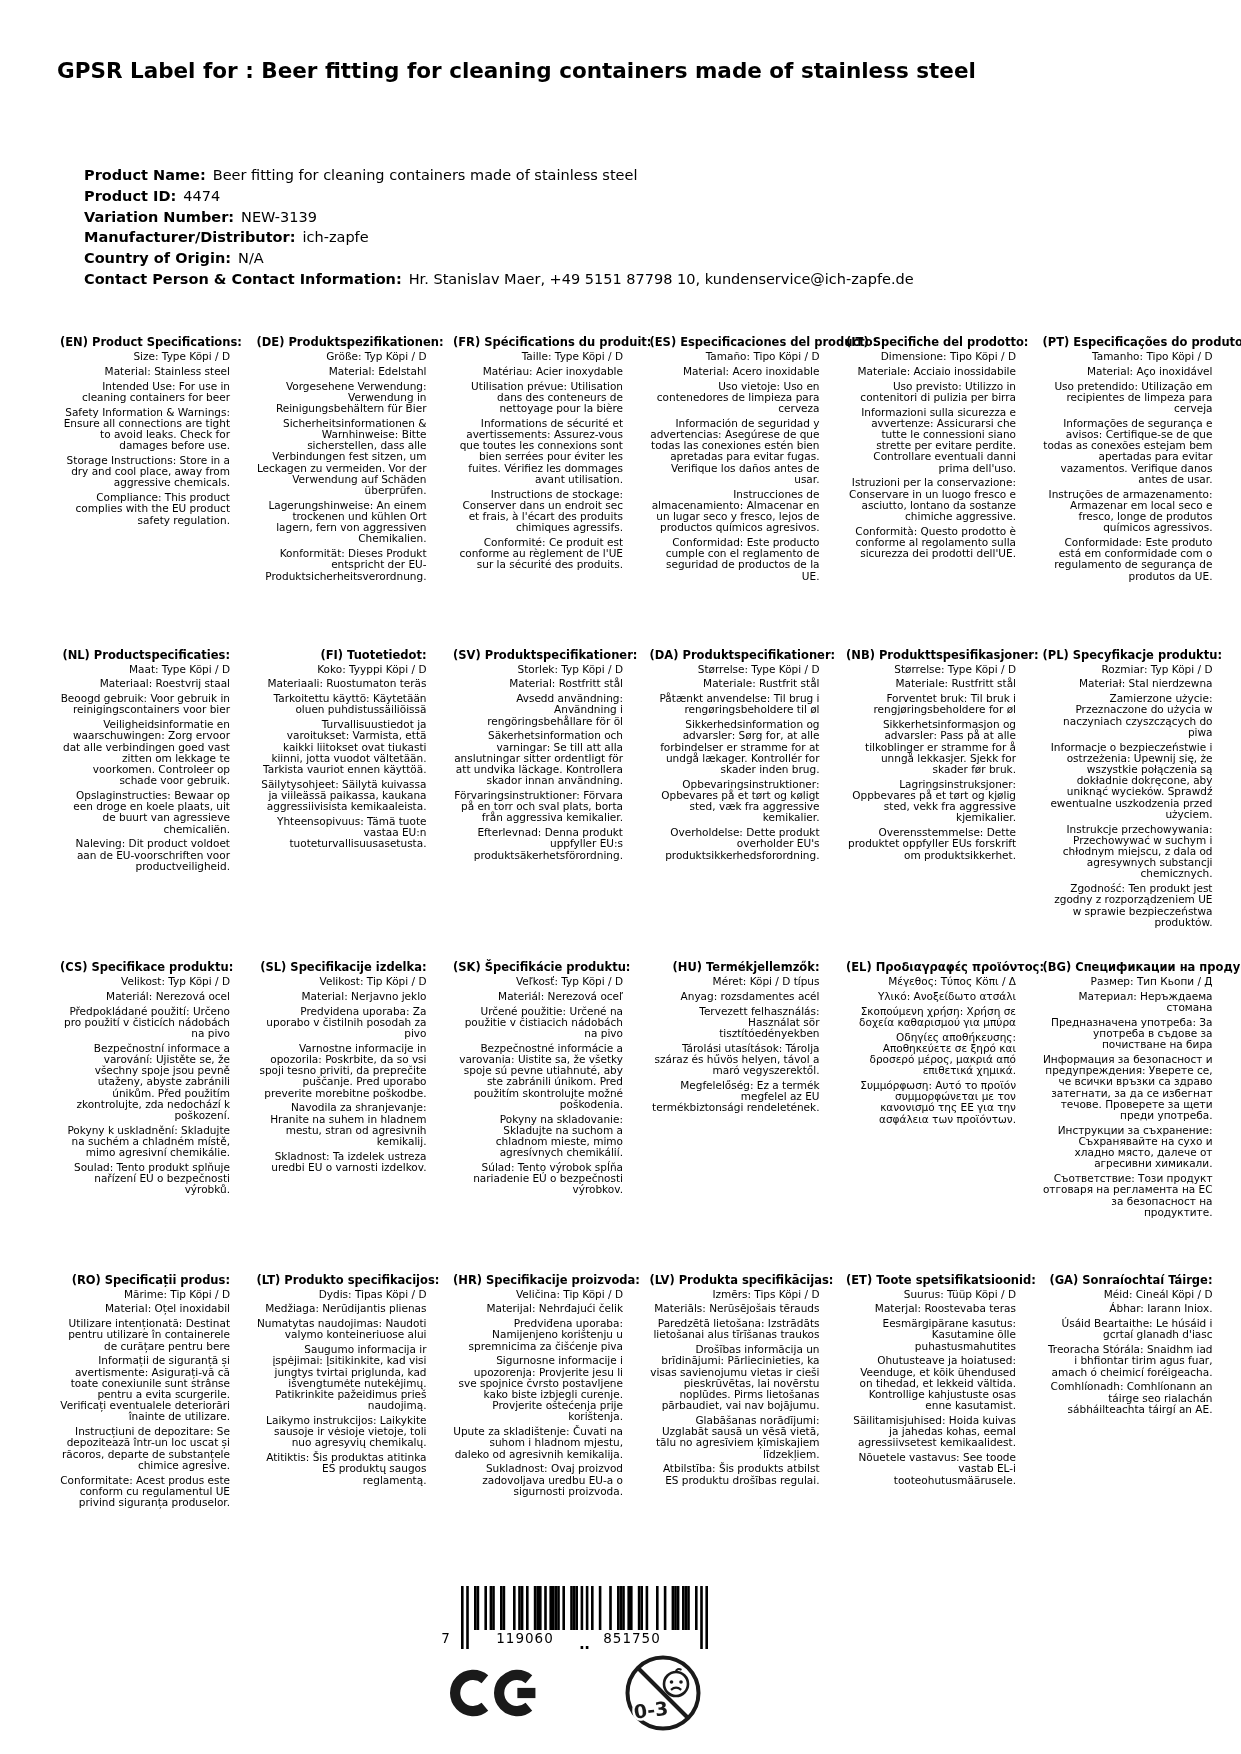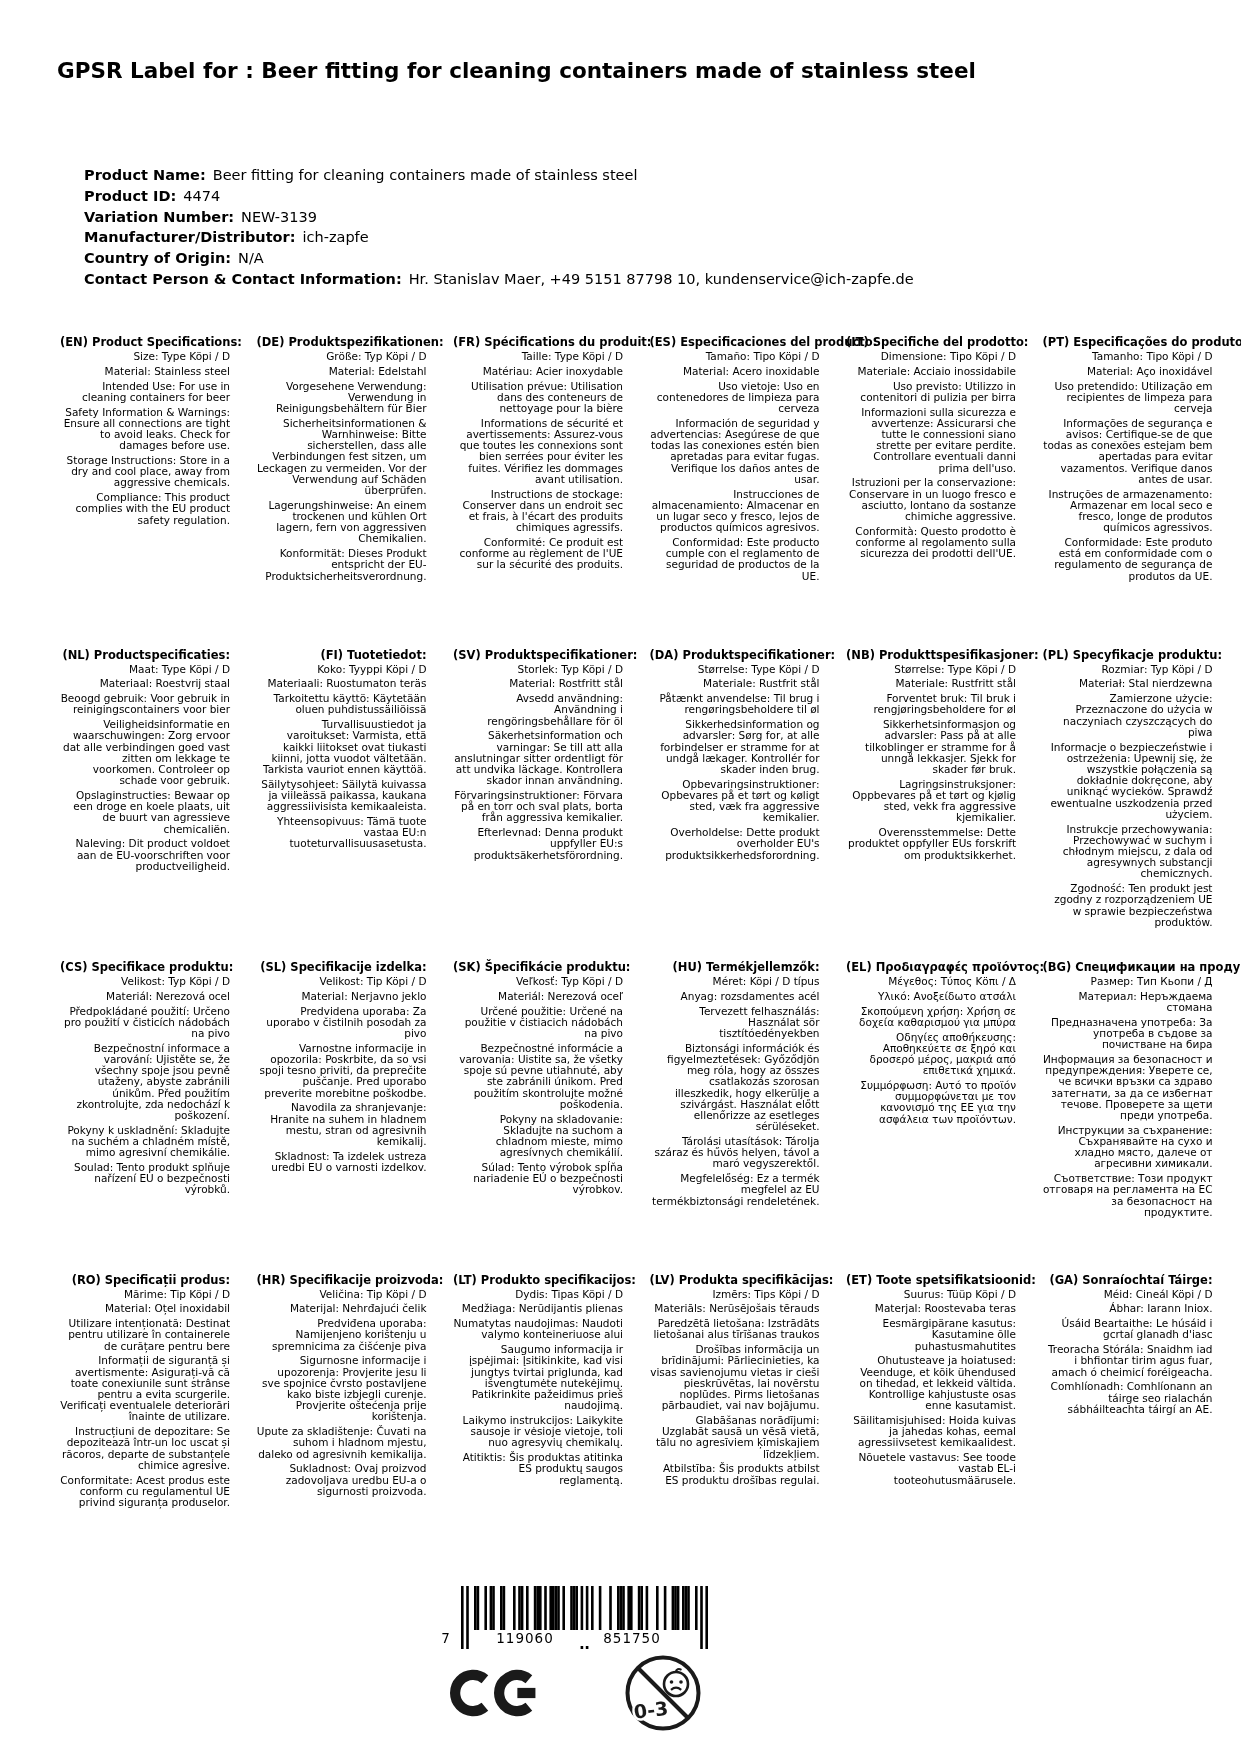--- a/index.html
+++ b/index.html
@@ -213,21 +213,20 @@
         <p class="lang-p">Bezpečnostné informácie a varovania: Uistite sa, že všetky spoje sú pevne utiahnuté, aby ste zabránili únikom. Pred použitím skontrolujte možné poškodenia.</p>
         <p class="lang-p">Pokyny na skladovanie: Skladujte na suchom a chladnom mieste, mimo agresívnych chemikálií.</p>
         <p class="lang-p">Súlad: Tento výrobok spĺňa nariadenie EÚ o bezpečnosti výrobkov.</p>
       </div>
 
   <div class="lang-block">
     <div class="lang-header">(HU) Termékjellemzők:</div>
   <p class="lang-p">Méret: Köpi / D típus</p>
         <p class="lang-p">Anyag: rozsdamentes acél</p>
         <p class="lang-p">Tervezett felhasználás: Használat sör tisztítóedényekben</p>
-        <p class="lang-p">Biztonsági információk és figyelmeztetések: Győződjön meg róla, hogy az összes csatlakozás szorosan illeszkedik, hogy elkerülje a szivárgást. Használat előtt ellenőrizze az esetleges sérüléseket.</p>
         <p class="lang-p">Tárolási utasítások: Tárolja száraz és hűvös helyen, távol a maró vegyszerektől.</p>
         <p class="lang-p">Megfelelőség: Ez a termék megfelel az EU termékbiztonsági rendeletének.</p>
       </div>
 
   <div class="lang-block">
     <div class="lang-header">(EL) Προδιαγραφές προϊόντος:</div>
   <p class="lang-p">Μέγεθος: Τύπος Κöπι / Δ</p>
         <p class="lang-p">Υλικό: Ανοξείδωτο ατσάλι</p>
         <p class="lang-p">Σκοπούμενη χρήση: Χρήση σε δοχεία καθαρισμού για μπύρα</p>
         <p class="lang-p">Οδηγίες αποθήκευσης: Αποθηκεύετε σε ξηρό και δροσερό μέρος, μακριά από επιθετικά χημικά.</p>
@@ -248,37 +247,37 @@
     <div class="lang-header">(RO) Specificații produs:</div>
   <p class="lang-p">Mărime: Tip Köpi / D</p>
         <p class="lang-p">Material: Oțel inoxidabil</p>
         <p class="lang-p">Utilizare intenționată: Destinat pentru utilizare în containerele de curățare pentru bere</p>
         <p class="lang-p">Informații de siguranță și avertismente: Asigurați-vă că toate conexiunile sunt strânse pentru a evita scurgerile. Verificați eventualele deteriorări înainte de utilizare.</p>
         <p class="lang-p">Instrucțiuni de depozitare: Se depozitează într-un loc uscat și răcoros, departe de substanțele chimice agresive.</p>
         <p class="lang-p">Conformitate: Acest produs este conform cu regulamentul UE privind siguranța produselor.</p>
       </div>
 
   <div class="lang-block">
+    <div class="lang-header">(LT) Produkto specifikacijos:</div>
+  <p class="lang-p">Dydis: Tipas Köpi / D</p>
+        <p class="lang-p">Medžiaga: Nerūdijantis plienas</p>
+        <p class="lang-p">Numatytas naudojimas: Naudoti valymo konteineriuose alui</p>
+        <p class="lang-p">Saugumo informacija ir įspėjimai: Įsitikinkite, kad visi jungtys tvirtai priglunda, kad išvengtumėte nutekėjimų. Patikrinkite pažeidimus prieš naudojimą.</p>
+        <p class="lang-p">Laikymo instrukcijos: Laikykite sausoje ir vėsioje vietoje, toli nuo agresyvių chemikalų.</p>
+        <p class="lang-p">Atitiktis: Šis produktas atitinka ES produktų saugos reglamentą.</p>
+      </div>
+
+  <div class="lang-block">
     <div class="lang-header">(HR) Specifikacije proizvoda:</div>
   <p class="lang-p">Veličina: Tip Köpi / D</p>
         <p class="lang-p">Materijal: Nehrđajući čelik</p>
         <p class="lang-p">Predviđena uporaba: Namijenjeno korištenju u spremnicima za čišćenje piva</p>
         <p class="lang-p">Sigurnosne informacije i upozorenja: Provjerite jesu li sve spojnice čvrsto postavljene kako biste izbjegli curenje. Provjerite oštećenja prije korištenja.</p>
         <p class="lang-p">Upute za skladištenje: Čuvati na suhom i hladnom mjestu, daleko od agresivnih kemikalija.</p>
         <p class="lang-p">Sukladnost: Ovaj proizvod zadovoljava uredbu EU-a o sigurnosti proizvoda.</p>
-      </div>
-
-  <div class="lang-block">
-    <div class="lang-header">(LT) Produkto specifikacijos:</div>
-  <p class="lang-p">Dydis: Tipas Köpi / D</p>
-        <p class="lang-p">Medžiaga: Nerūdijantis plienas</p>
-        <p class="lang-p">Numatytas naudojimas: Naudoti valymo konteineriuose alui</p>
-        <p class="lang-p">Saugumo informacija ir įspėjimai: Įsitikinkite, kad visi jungtys tvirtai priglunda, kad išvengtumėte nutekėjimų. Patikrinkite pažeidimus prieš naudojimą.</p>
-        <p class="lang-p">Laikymo instrukcijos: Laikykite sausoje ir vėsioje vietoje, toli nuo agresyvių chemikalų.</p>
-        <p class="lang-p">Atitiktis: Šis produktas atitinka ES produktų saugos reglamentą.</p>
       </div>
 
   <div class="lang-block">
     <div class="lang-header">(LV) Produkta specifikācijas:</div>
   <p class="lang-p">Izmērs: Tips Köpi / D</p>
         <p class="lang-p">Materiāls: Nerūsējošais tērauds</p>
         <p class="lang-p">Paredzētā lietošana: Izstrādāts lietošanai alus tīrīšanas traukos</p>
         <p class="lang-p">Drošības informācija un brīdinājumi: Pārliecinieties, ka visas savienojumu vietas ir cieši pieskrūvētas, lai novērstu noplūdes. Pirms lietošanas pārbaudiet, vai nav bojājumu.</p>
         <p class="lang-p">Glabāšanas norādījumi: Uzglabāt sausā un vēsā vietā, tālu no agresīviem ķīmiskajiem līdzekļiem.</p>
         <p class="lang-p">Atbilstība: Šis produkts atbilst ES produktu drošības regulai.</p>

